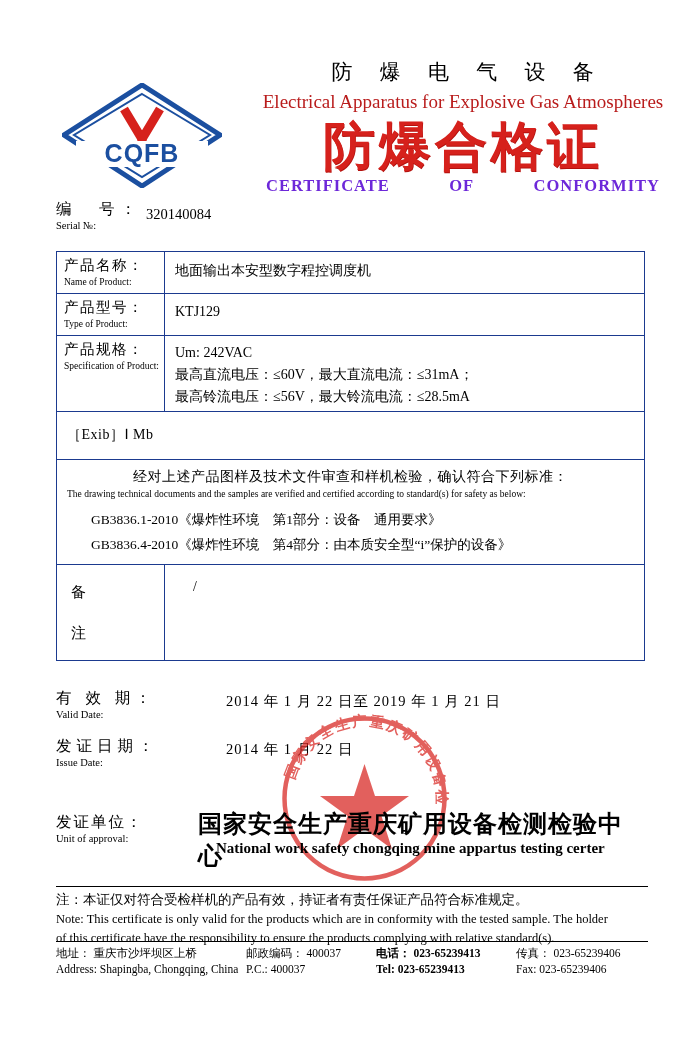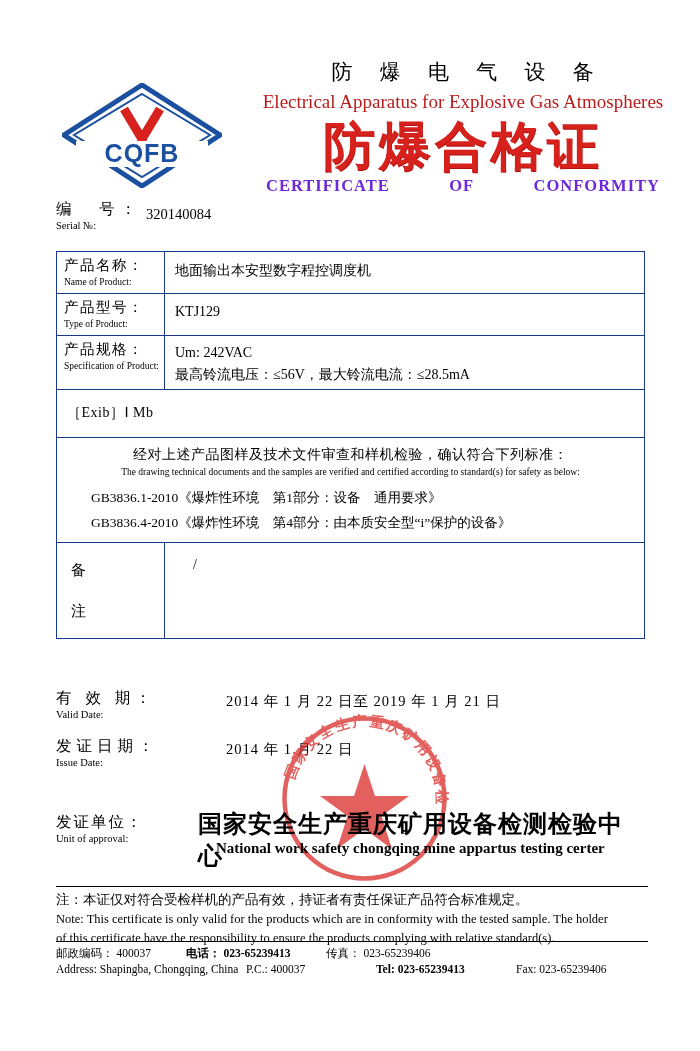--- a/index.html
+++ b/index.html
@@ -160,21 +160,21 @@
     border-bottom: 1.2px solid #1b3a8f;
     box-sizing: border-box;
   }
   .std-line1 {
     font-size: 14px;
     text-align: center;
     letter-spacing: 0.5px;
   }
   .std-line2 {
     font-size: 9.5px;
-    text-align: center;
+    text-align: left;
     margin-top: 3px;
   }
   .std-item {
     font-size: 13.5px;
     margin-top: 7px;
     padding-left: 24px;
   }
   .std-item.first { margin-top: 12px; }
 
   
@@ -376,20 +376,21 @@
       <div class="cell-value">KTJ129</div>
     </div>
 
     <div class="row">
       <div class="cell-label">
         <div class="lbl-cn">产品规格：</div>
         <div class="lbl-en">Specification of Product:</div>
       </div>
       <div class="cell-value multi">
         <div>Um: 242VAC</div>
+        <div class="line2">最高直流电压：≤60V，最大直流电流：≤31mA；</div>
         <div class="line2">最高铃流电压：≤56V，最大铃流电流：≤28.5mA</div>
       </div>
     </div>
 
     <div class="row row-marking">
       <div class="cell-value">［Exib］Ⅰ Mb</div>
     </div>
 
     <div class="std-row">
       <div class="std-line1">经对上述产品图样及技术文件审查和样机检验，确认符合下列标准：</div>
@@ -452,20 +453,24 @@
   </div>
 
   <div class="note">
     <div class="note-cn">注：本证仅对符合受检样机的产品有效，持证者有责任保证产品符合标准规定。</div>
     <div class="note-en">Note: This certificate is only valid for the products which are in conformity with the tested sample. The holder</div>
     <div class="note-en">of this certificate have the responsibility to ensure the products complying with relative standard(s).</div>
   </div>
 
   <div class="footer">
     <div class="footer-row">
+      <div class="f-col1">
+        <span class="f-lbl">地址：</span>
+        <span class="f-val">重庆市沙坪坝区上桥</span>
+      </div>
       <div class="f-col2">
         <span class="f-lbl">邮政编码：</span>
         <span class="f-val">400037</span>
       </div>
       <div class="f-col3">
         <span class="f-lbl">电话：</span>
         <span class="f-val">023-65239413</span>
       </div>
       <div class="f-col4">
         <span class="f-lbl">传真：</span>

